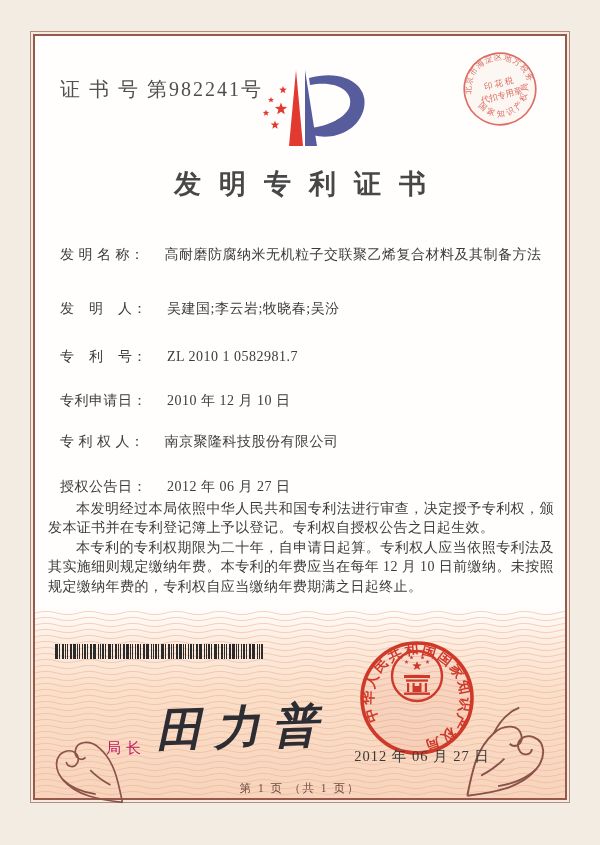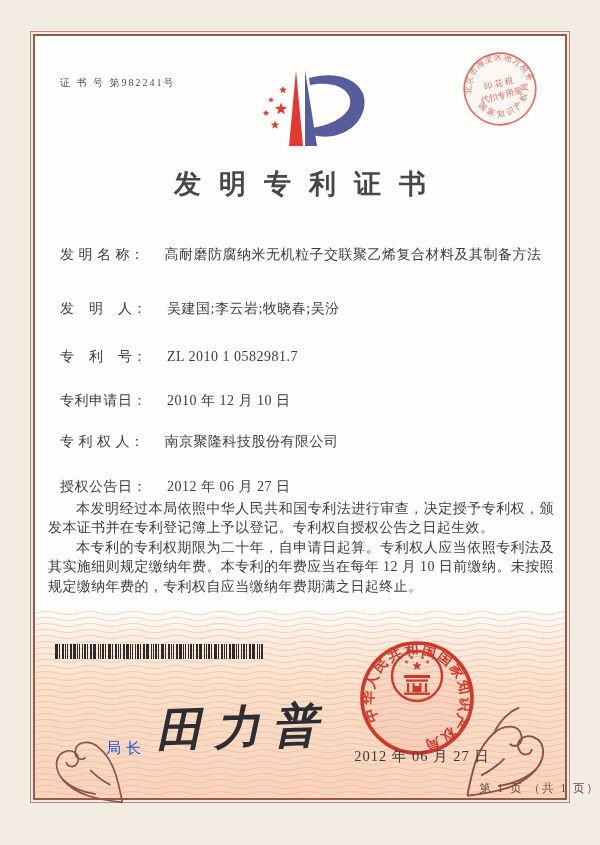--- a/index.html
+++ b/index.html
@@ -4,38 +4,38 @@
 <style>
   html,body{margin:0;padding:0;}
   body{background:#e8e2d8;font-family:"Liberation Serif","DejaVu Serif",serif;}
   .page{position:relative;width:600px;height:845px;background:#f2ece2;overflow:hidden;}
   .frame-outer{position:absolute;left:30px;top:31px;width:538px;height:770px;border:1px solid #b68a7c;z-index:1;}
   .frame-inner{position:absolute;left:2px;top:2px;right:2px;bottom:2px;border:2px solid #96594c;background:#fffefc;overflow:hidden;}
   .pink-zone{position:absolute;left:0;right:0;bottom:0;height:190px;
     background:linear-gradient(180deg,rgba(253,240,230,0) 0%,rgba(252,228,211,.7) 18%,#fadfc9 45%,#f8d4bc 100%);}
   #waves{position:absolute;left:0;bottom:0;width:100%;height:190px;}
   #waves path{fill:none;stroke:#efae92;stroke-width:1;opacity:.55;}
-  .cert-no{position:absolute;left:60px;top:76px;font-size:10px;letter-spacing:2px;color:#4f4f4f;z-index:2;}
+  .cert-no{position:absolute;left:60px;top:76px;font-size:20px;letter-spacing:2px;color:#4f4f4f;z-index:2;}
   .corner-stamp{position:absolute;left:453px;top:42px;z-index:2;transform:rotate(-14deg);}
   .logo{position:absolute;left:225px;top:56px;z-index:2;}
   .title{position:absolute;left:0;top:166px;width:100%;text-align:center;font-size:27px;font-weight:600;
     letter-spacing:18px;text-indent:18px;color:#474747;z-index:2;}
   .field-row{position:absolute;left:60px;width:490px;font-size:14px;color:#3c3c3c;letter-spacing:.5px;z-index:2;white-space:nowrap;}
   .field-label{margin-right:20px;}
   .paras{position:absolute;left:48px;top:499px;width:506px;z-index:2;}
   .paras p{margin:0;font-size:14px;line-height:19.4px;text-align:justify;text-indent:2em;color:#3c3c3c;letter-spacing:.4px;}
   .barcode{position:absolute;left:55px;top:644px;z-index:2;}
   .barcode rect{fill:#2b2b2b;}
-  .director{position:absolute;left:106px;top:739px;font-size:15px;letter-spacing:5px;color:#1d4ed8;z-index:3;}
+  .director{position:absolute;left:106px;top:739px;font-size:15px;letter-spacing:5px;color:#be185d;z-index:3;}
   .signature{position:absolute;left:156px;top:697px;font-size:46px;font-weight:600;font-style:italic;
     letter-spacing:12px;color:#2d2d34;transform:rotate(-2deg);z-index:3;}
   .seal{position:absolute;left:347px;top:628px;z-index:3;}
   .seal-date{position:absolute;left:352px;top:747px;width:140px;text-align:center;font-size:14.5px;
     color:#3a3a3a;letter-spacing:1px;z-index:4;}
-  .footer{position:absolute;left:0;top:781px;width:100%;text-align:right;font-size:11.5px;
+  .footer{position:absolute;left:0;top:781px;width:100%;text-align:center;font-size:11.5px;
     letter-spacing:2px;color:#6d4c42;z-index:3;}
   .flourish{position:absolute;z-index:2;}
   .flourish path{fill:none;stroke:#8a5248;stroke-width:1.8;}
   .fl-left{left:35px;top:715px;}
   .fl-right{left:462px;top:692px;transform:scaleX(-1);}
   .stamp-text{fill:#d96b60;font-family:"Liberation Serif","DejaVu Serif",serif;}
   .seal-red{fill:#cf392a;}
 </style>
 </head>
 <body>

